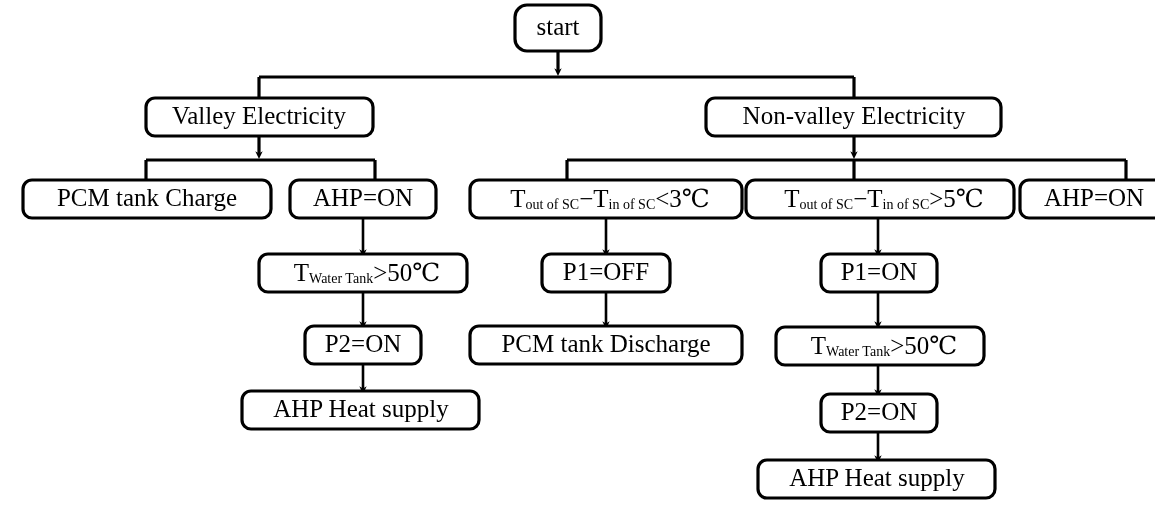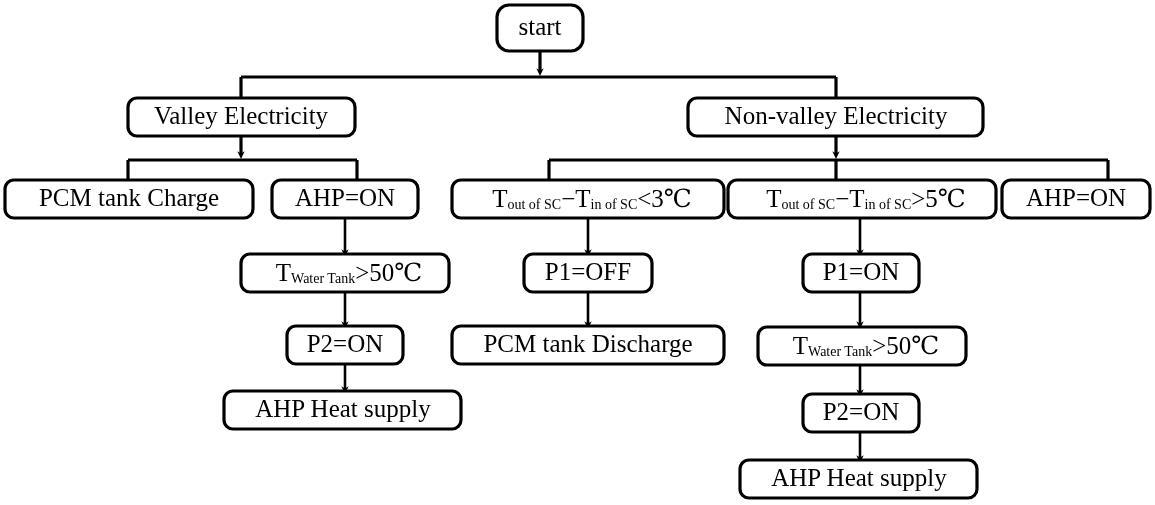--- a/index.html
+++ b/index.html
@@ -11,20 +11,21 @@
     width: 1155px;
     height: 505px;
     overflow: hidden;
     font-family: "Liberation Serif", "DejaVu Serif", serif;
   }
   #flowchart-root {
     position: relative;
     width: 1060px;
     height: 505px;
     background: #ffffff;
+    padding-left: 18px;
   }
   svg.chart-svg {
     display: block;
     width: 1155px;
     height: 505px;
   }
   .node-box {
     fill: #ffffff;
     stroke: #000000;
     stroke-width: 3.2;

